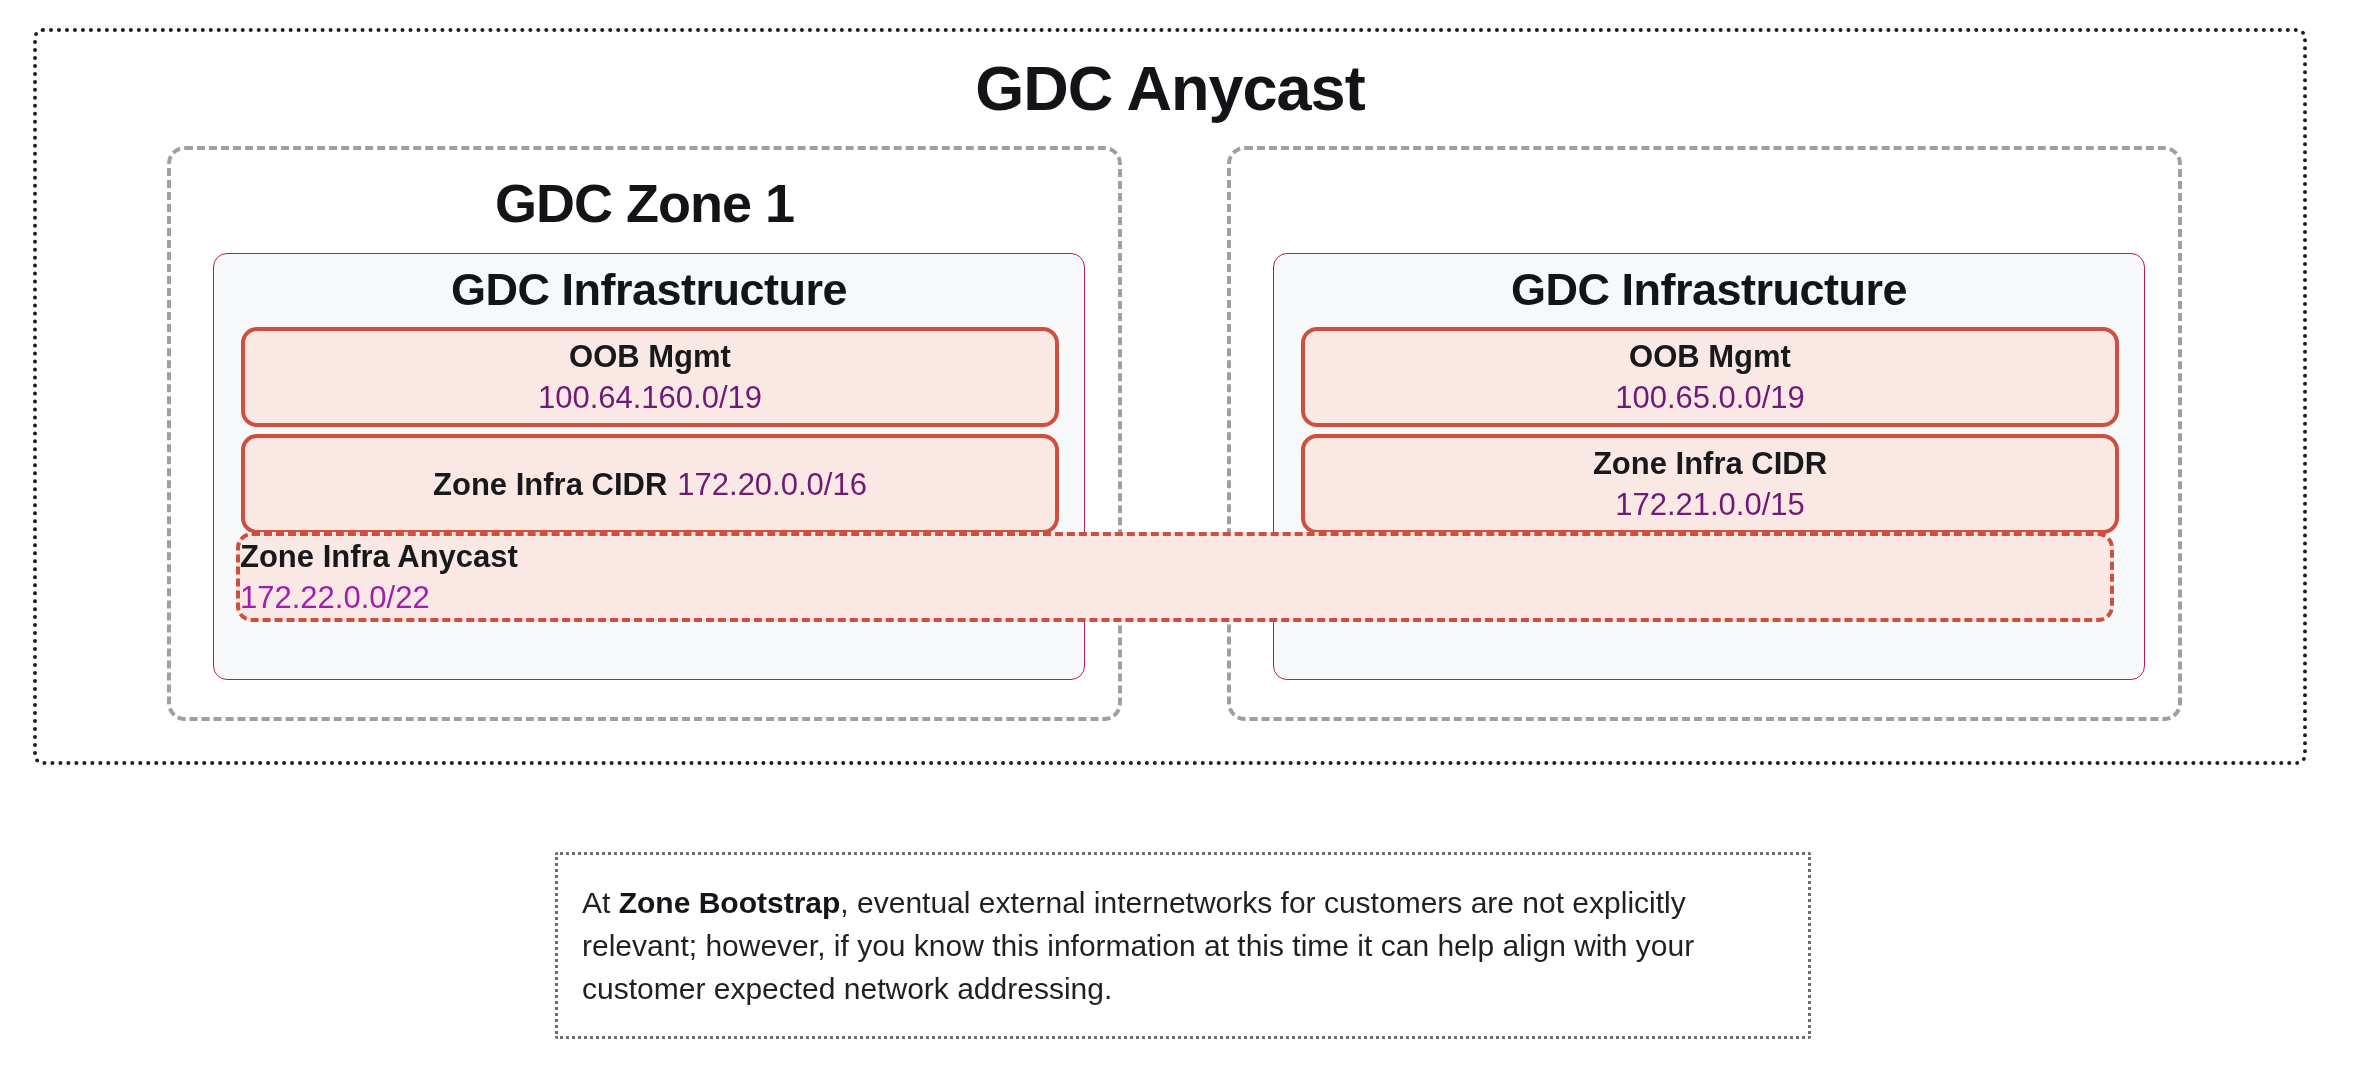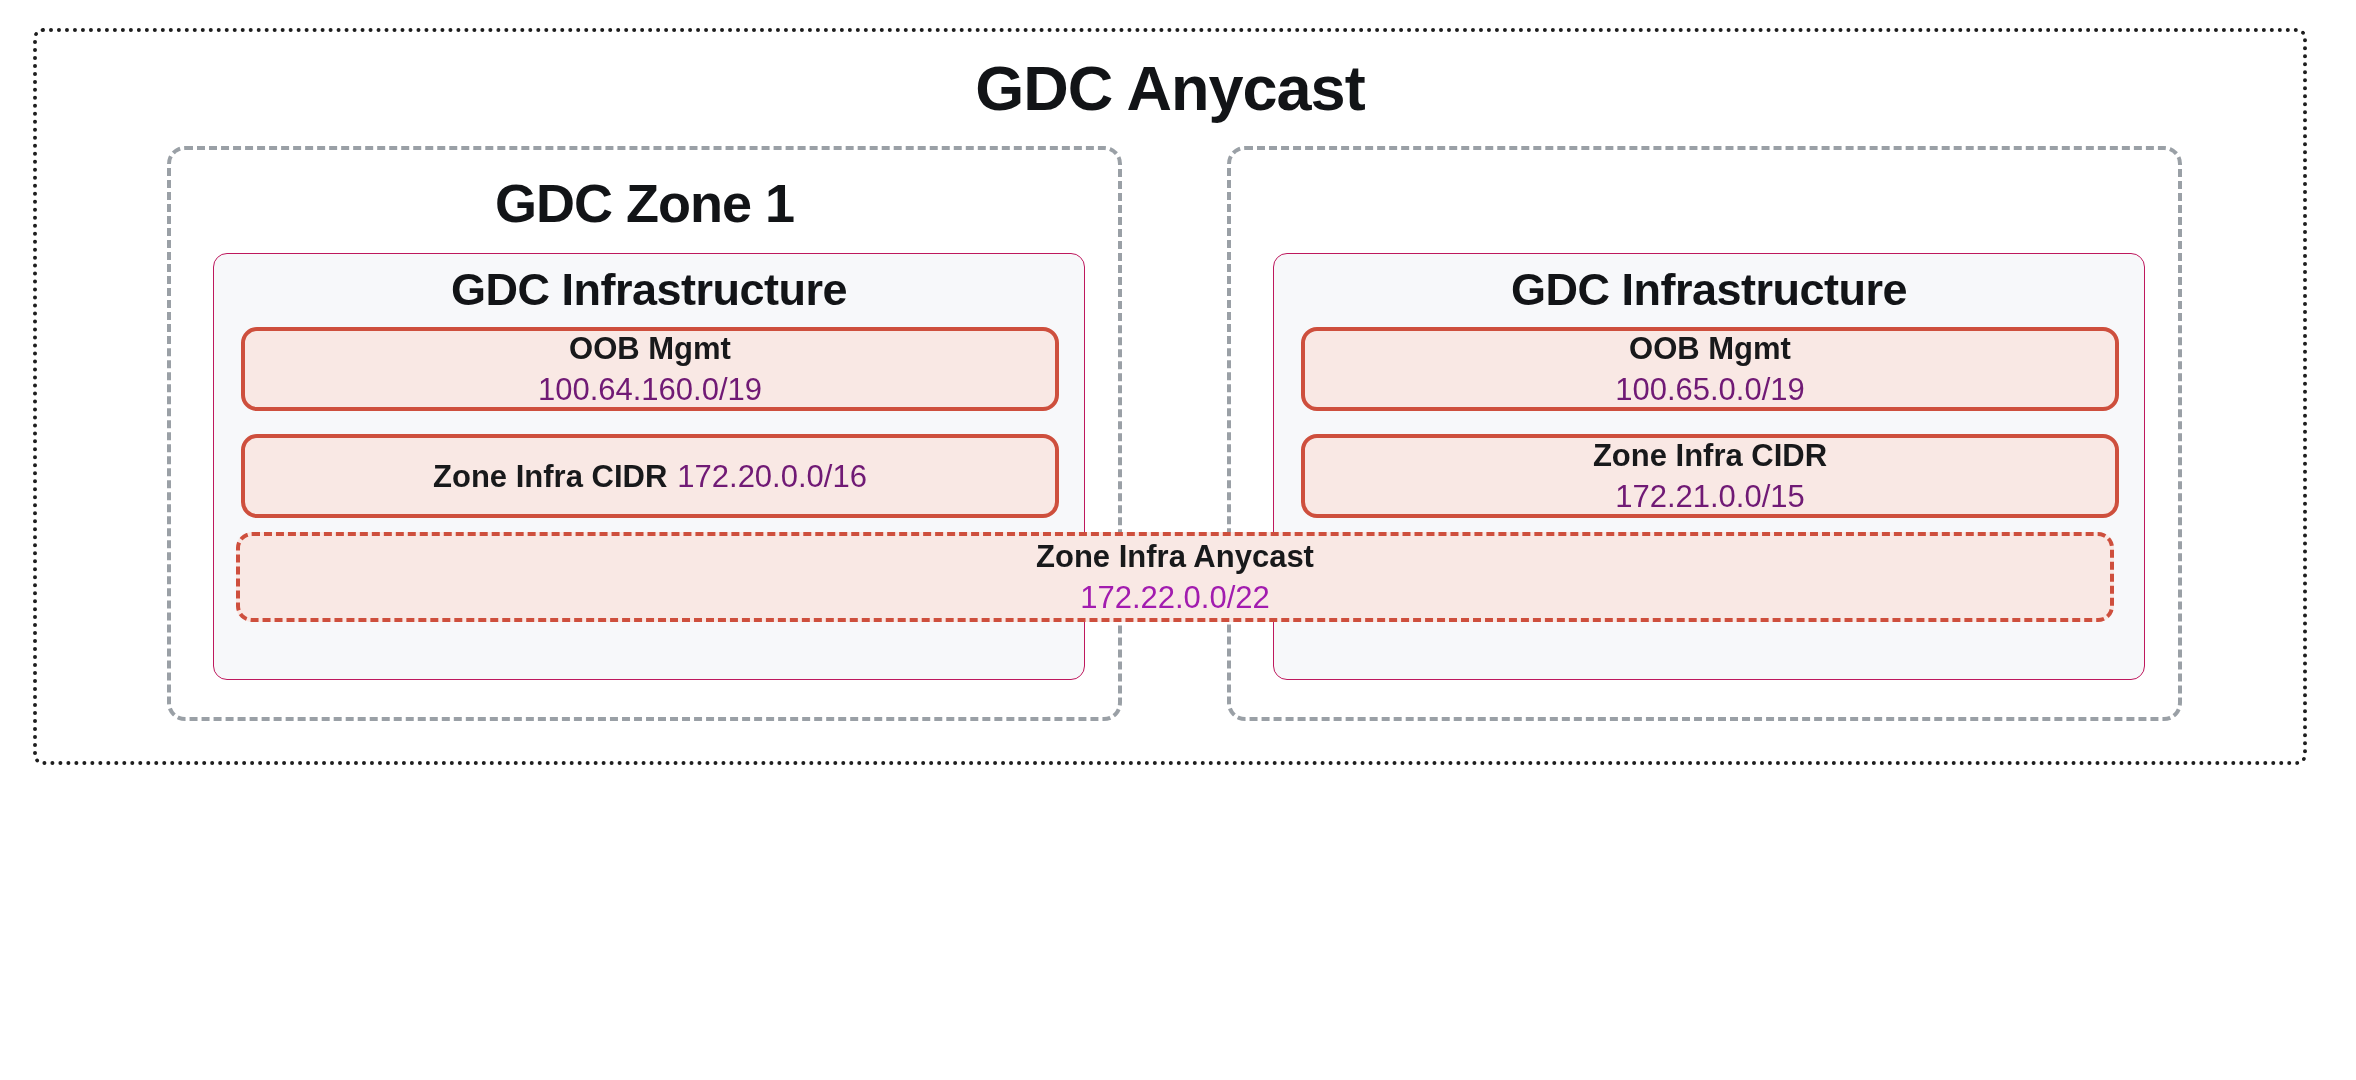--- a/index.html
+++ b/index.html
@@ -31,35 +31,35 @@
   .infra{
     position:absolute;left:42px;top:103px;width:872px;height:427px;box-sizing:border-box;
     background:#f7f8fa;border:1px solid #be185d;border-radius:14px;
   }
   .infra-title{
     text-align:center;padding-top:10px;font-size:45px;font-weight:bold;
     letter-spacing:-0.5px;color:#121417;
   }
   
   .redbox{
-    position:absolute;left:27px;width:818px;height:84px;box-sizing:border-box;
+    position:absolute;left:27px;width:818px;height:100px;box-sizing:border-box;
     background:#f9e8e4;border:4px solid #ce4f3d;border-radius:16px;
     display:flex;flex-direction:column;align-items:center;justify-content:center;
     line-height:41px;font-size:31px;
   }
   .oob-box{top:73px;}
   .cidr-box{top:180px;}
   .redbox .lbl{font-weight:bold;color:#18191b;}
   .redbox .val{color:#701a75;}
   .inline-row{display:flex;align-items:center;gap:10px;}
   
   .anycast{
     position:absolute;left:199px;top:500px;width:1878px;height:90px;box-sizing:border-box;
     background:#f9e8e4;border:4px dashed #ce4f3d;border-radius:16px;
-    display:flex;flex-direction:column;align-items:center;justify-content:center;
+    display:flex;flex-direction:column;justify-content:center;
     line-height:41px;font-size:31px;z-index:5;
   }
   .anycast .lbl{font-weight:bold;color:#18191b;}
   .anycast .val{color:#a21caf;}
   
   .note{
     position:absolute;left:555px;top:852px;width:1256px;height:187px;box-sizing:border-box;
     border:3px dotted #696e74;border-radius:3px;
     padding:26px 24px;font-size:30px;line-height:43px;color:#1f2023;
   }
@@ -103,14 +103,17 @@
         </div>
       </div>
     </div>
 
     <div class="anycast">
       <div class="lbl">Zone Infra Anycast</div>
       <div class="val">172.22.0.0/22</div>
     </div>
   </div>
 
+  <div class="note">
+    <span>At </span><b>Zone Bootstrap</b><span>, eventual external internetworks for customers are not explicitly relevant; however, if you know this information at this time it can help align with your customer expected network addressing.</span>
+  </div>
 
 </div>
 
 </body></html>

